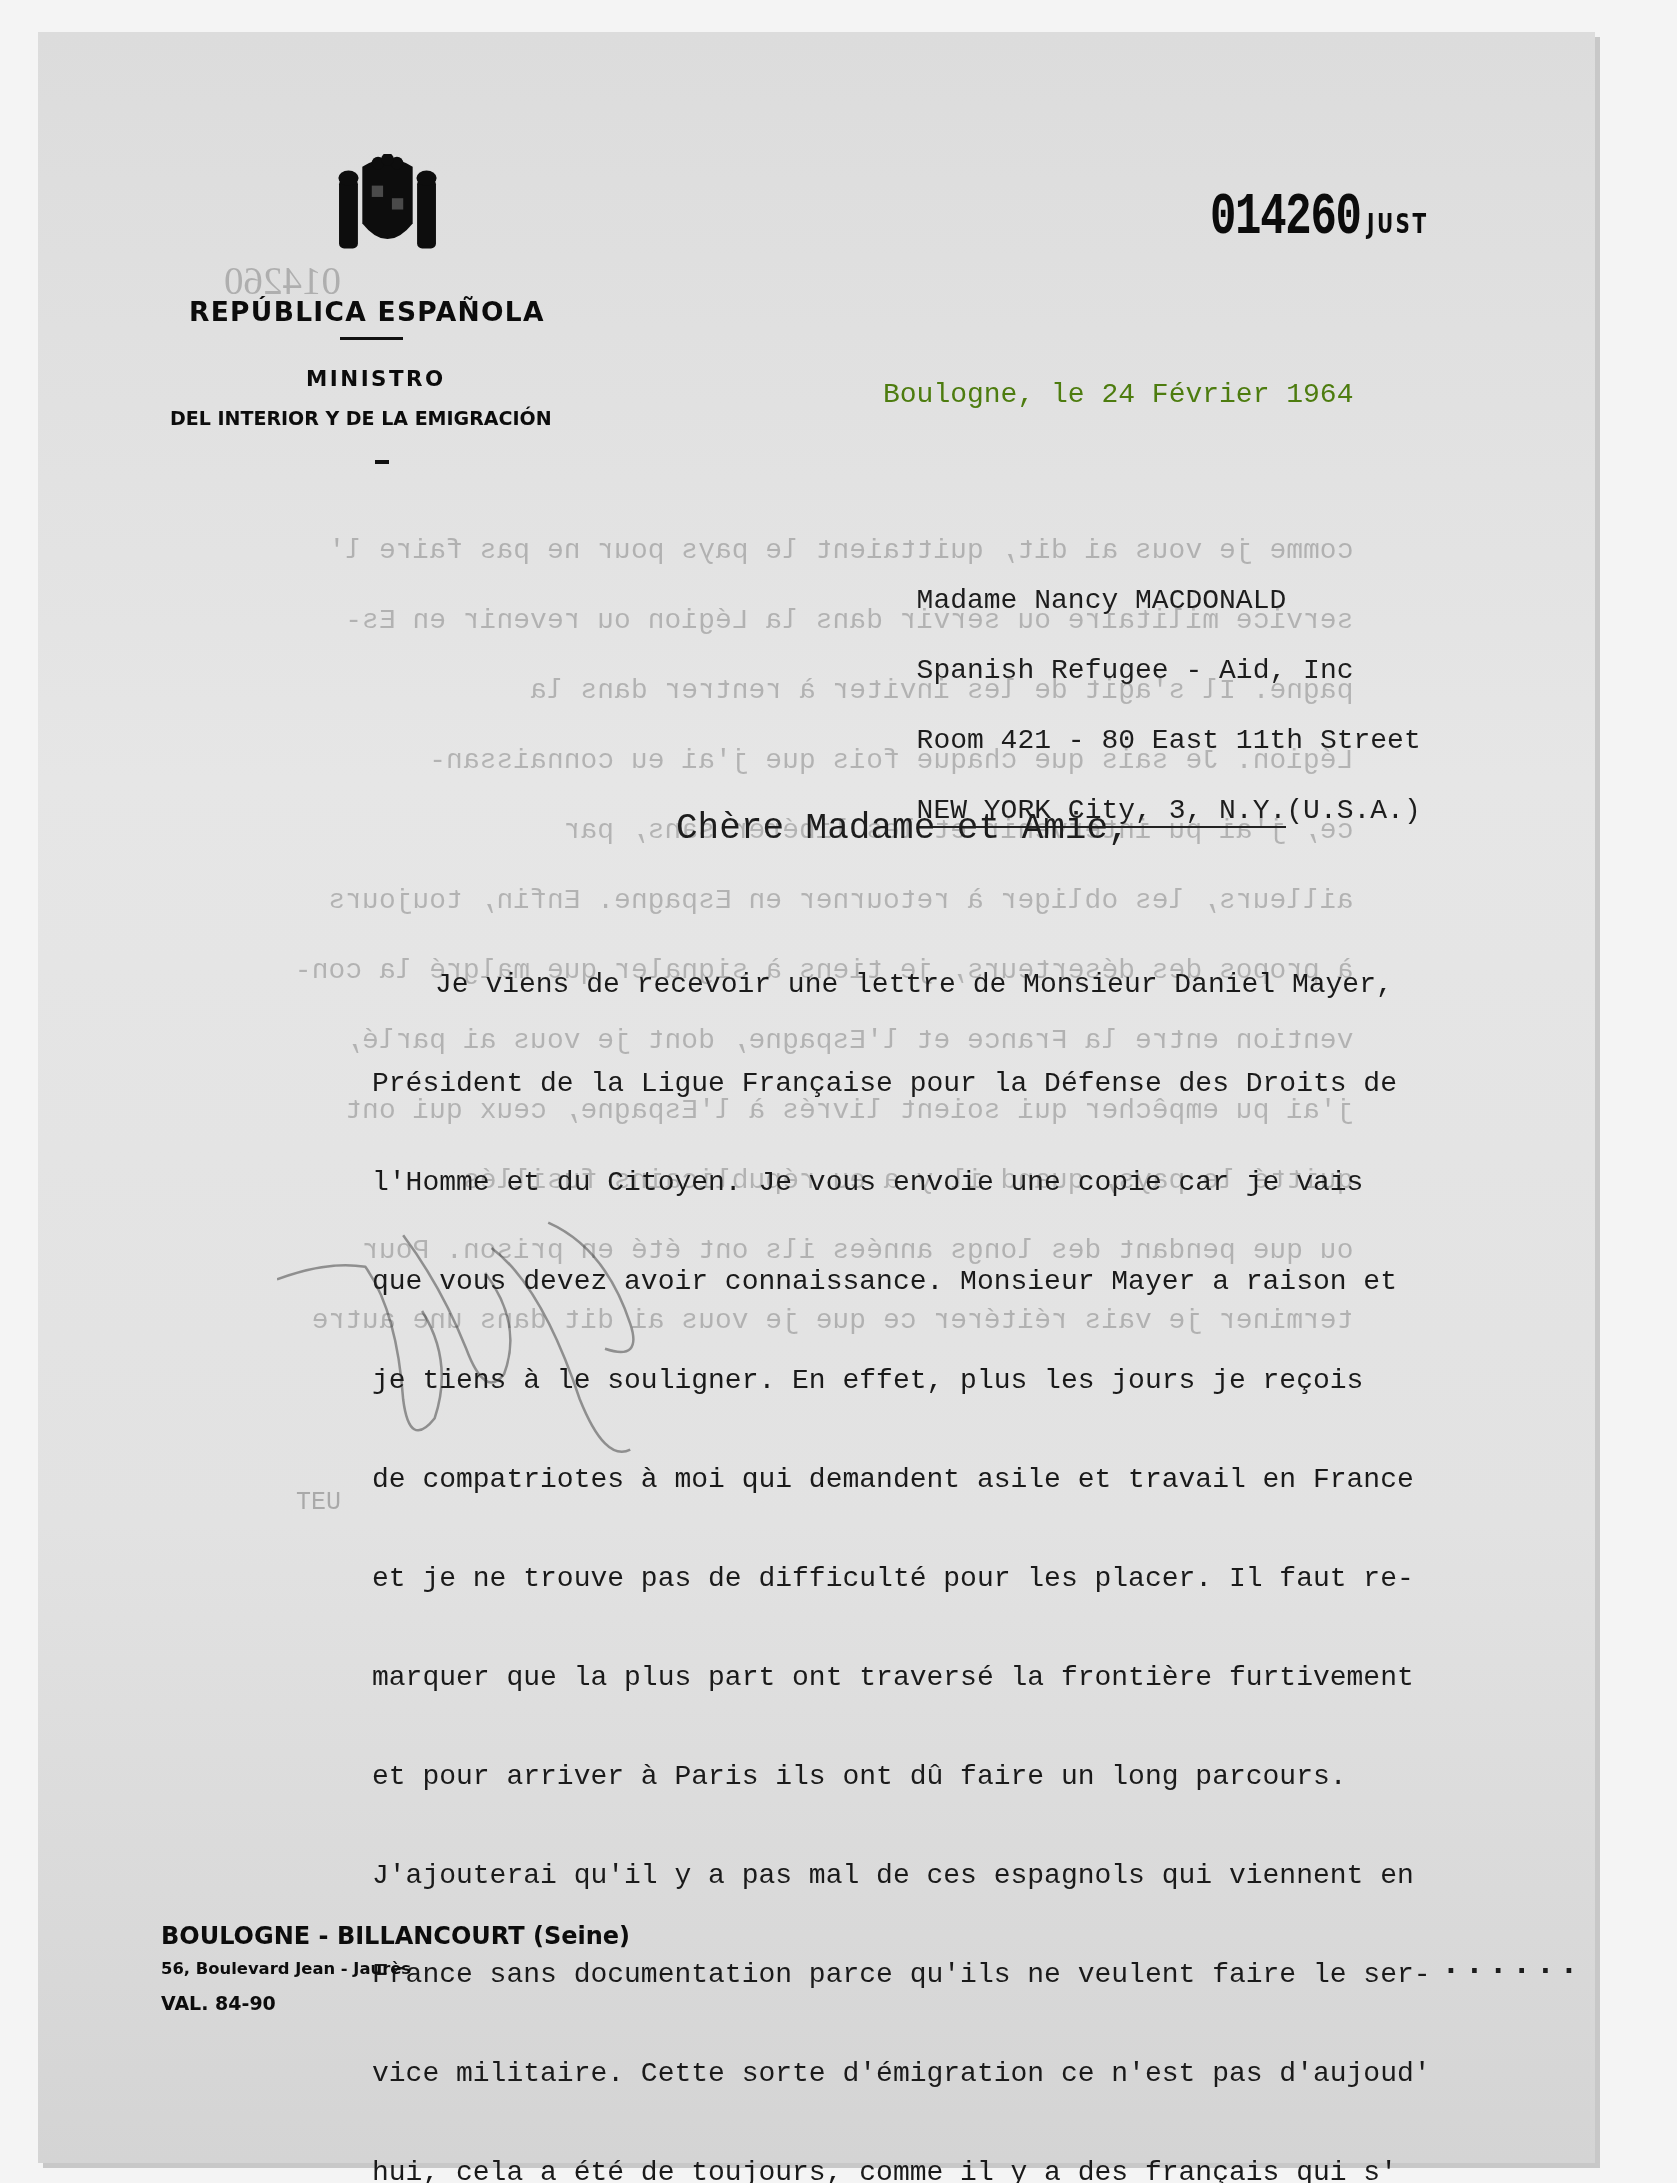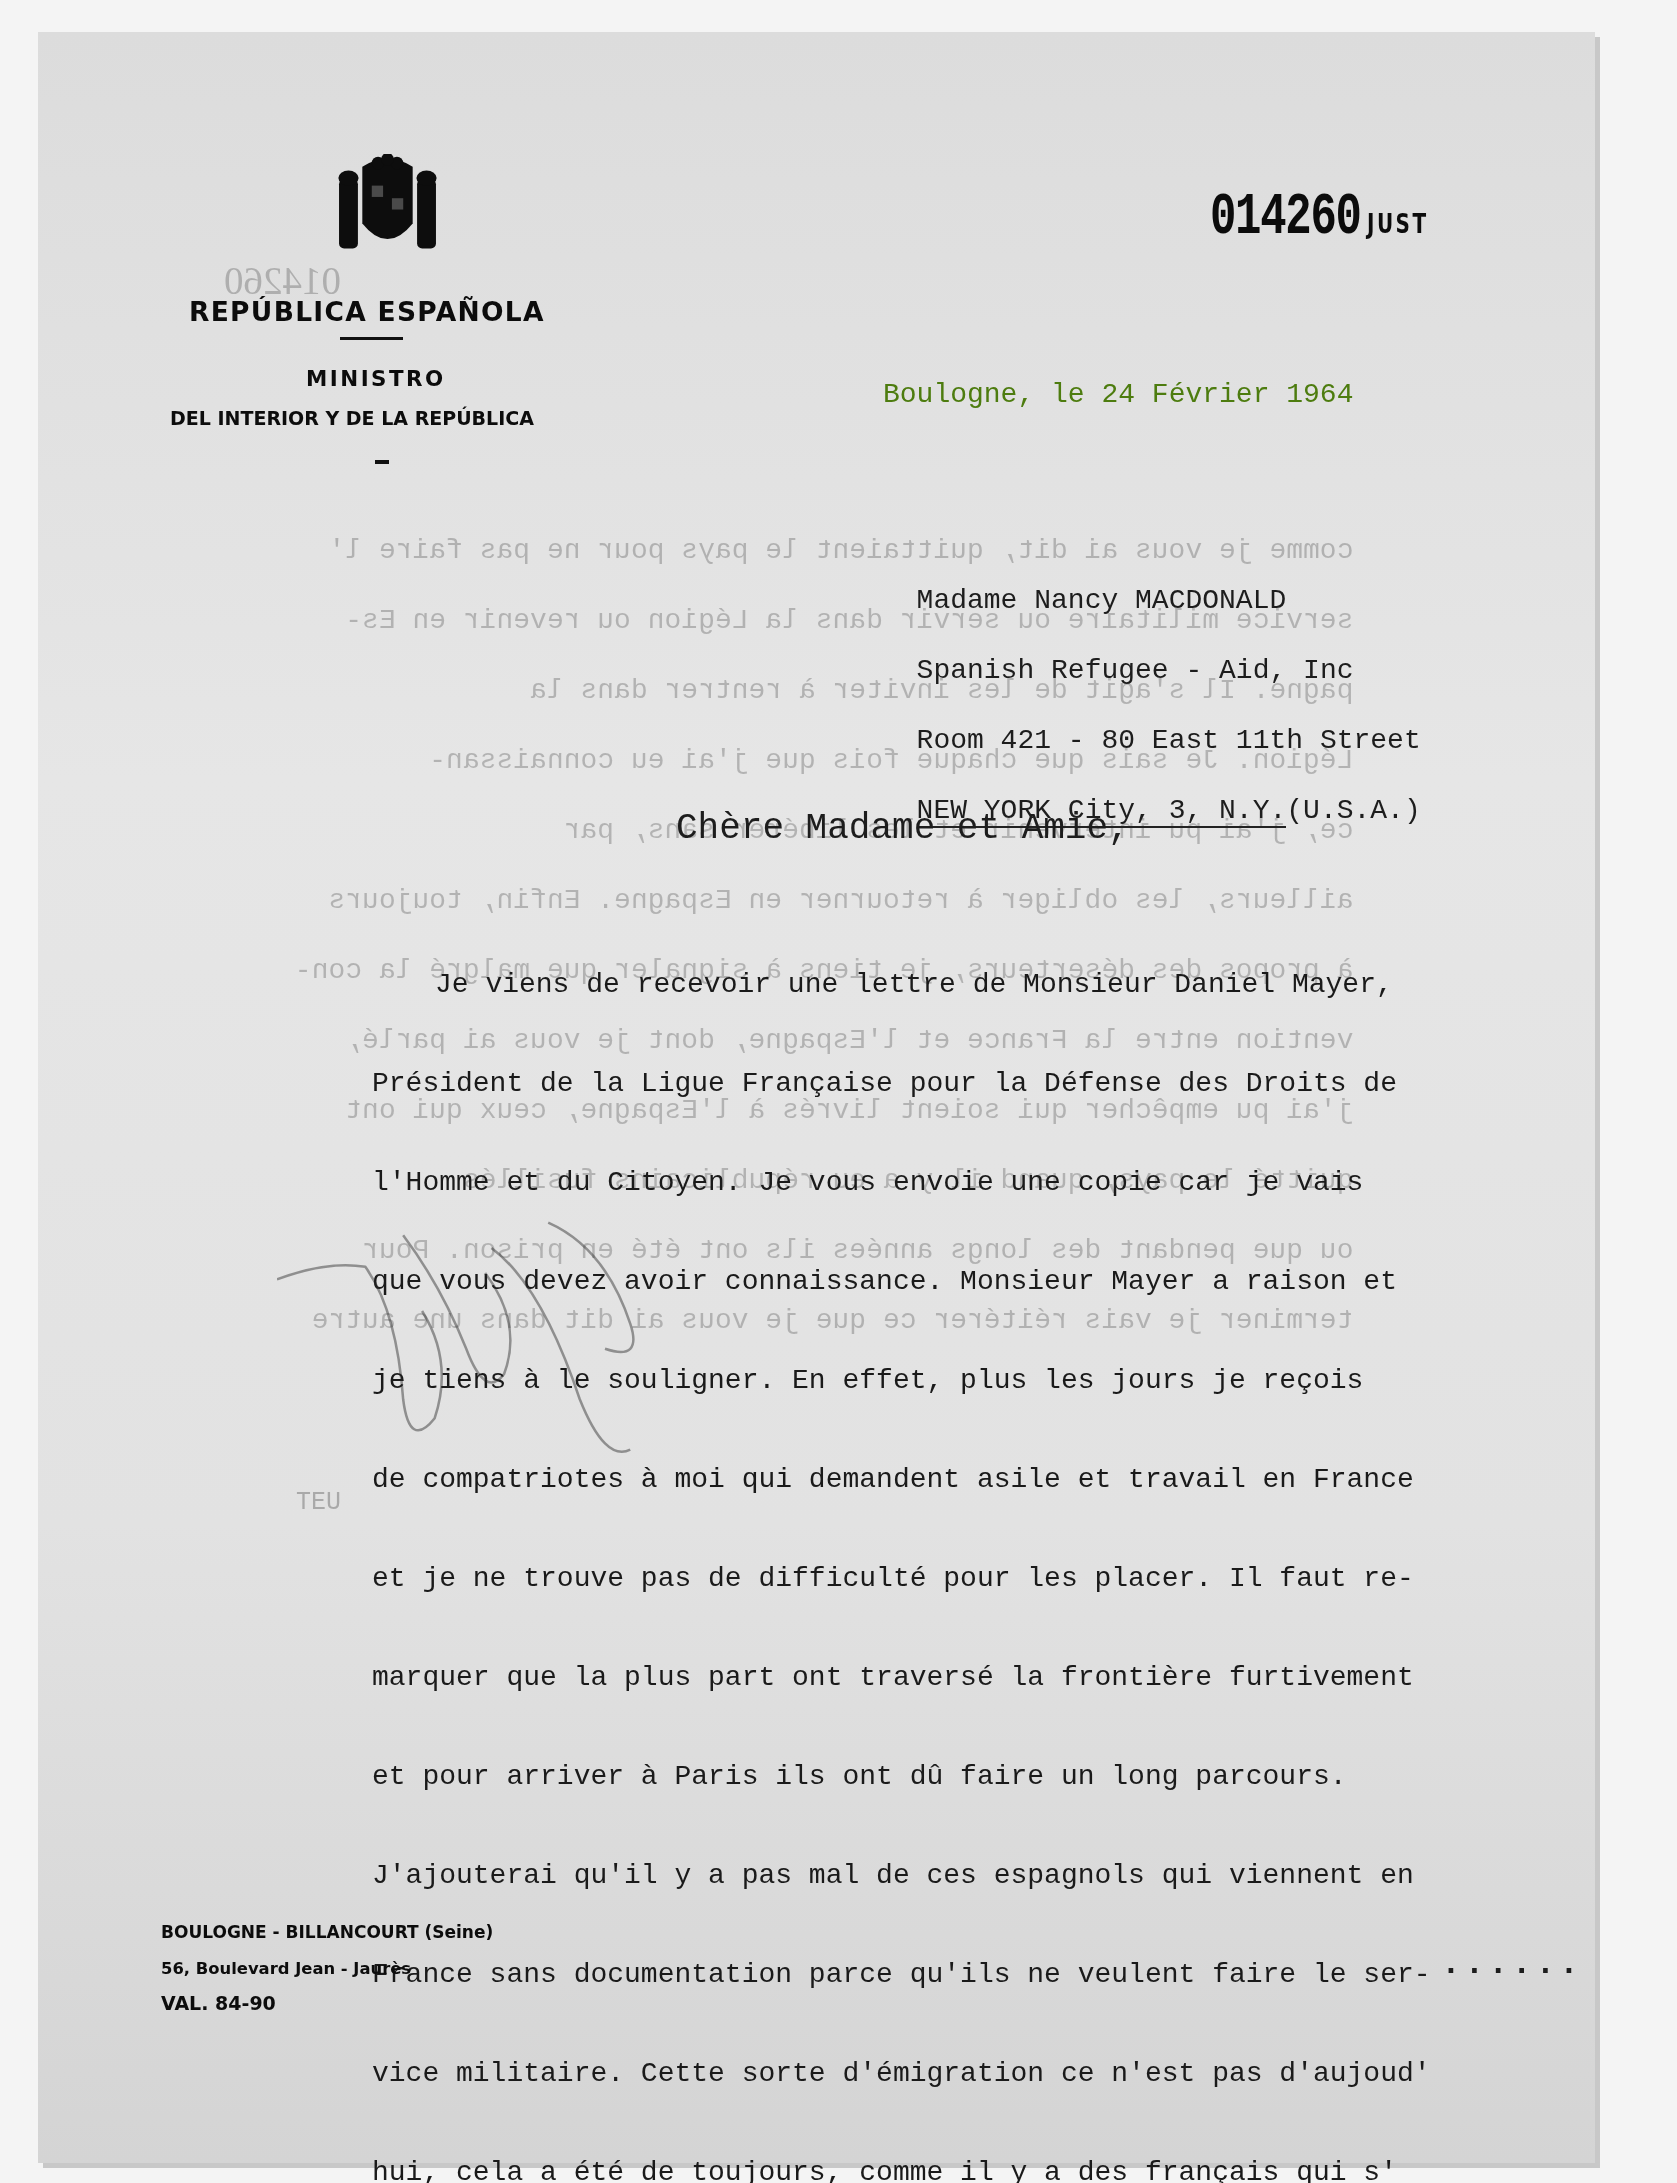--- a/index.html
+++ b/index.html
@@ -39,21 +39,21 @@
   .type { position: absolute; color: #1d1d1d; font-size: 28px; line-height: 33px; white-space: pre; }
   .date { left: 883px; top: 378px; color: #4d7c0f; }
   .addr { left: 883px; top: 548px; font-size: 28px; line-height: 35px; }
   .addr .ul { border-bottom: 2.5px solid #222; }
   .salute { left: 676px; top: 812px; font-size: 36px; }
   .body-text { left: 372px; top: 902px; font-size: 28px; line-height: 33px; color: #1a1a1a; }
   .body-text .line { display: block; height: 33px; }
   .body-text .indent { padding-left: 63px; }
   .ellipsis { left: 1441px; top: 1948px; font-size: 33px; font-weight: bold; letter-spacing: 3.8px; }
   .footer { position: absolute; left: 161px; font-family: "DejaVu Sans", sans-serif; font-weight: bold; color: #0c0c0c; }
-  .ft1 { top: 1922px; font-size: 17px; }
+  .ft1 { top: 1922px; font-size: 24px; }
   .ft2 { top: 1959px; font-size: 16.4px; text-align: right; }
   .ft3 { top: 1992px; font-size: 19px; }
   .signature {
     position: absolute; left: 277px; top: 1210px; width: 492px; height: 265px; pointer-events: none;
   }
   .stamp-faint {
     position: absolute; left: 224px; top: 258px; color: rgba(0,0,0,0.22);
     font-family: "Liberation Serif", serif; font-size: 39px; transform: scaleX(-1);
   }
   .stamp-left {
@@ -94,21 +94,21 @@
       <circle cx="85" cy="8" r="10"></circle>
   </g>
   <g fill="#4a4a4a">
       <rect x="60" y="50" width="18" height="18"></rect>
       <rect x="92" y="70" width="18" height="18"></rect>
     </g>
 </svg>
 <div class="lh lh-republic">REPÚBLICA ESPAÑOLA</div>
 <div class="lh-rule"></div>
 <div class="lh lh-ministro">MINISTRO</div>
-<div class="lh lh-dept">DEL INTERIOR Y DE LA REPÚBLICA</div>
+<div class="lh lh-dept">DEL INTERIOR Y DE LA EMIGRACIÓN</div>
 <div class="lh-dash"></div>
 
 <div class="ref">
   <span>014260</span><span class="ref-suffix">JUST</span>
 </div>
 
 <div class="type date">Boulogne, le 24 Février 1964</div>
 
 <div class="type addr">
   <span>Madame Nancy MACDONALD</span><br>

